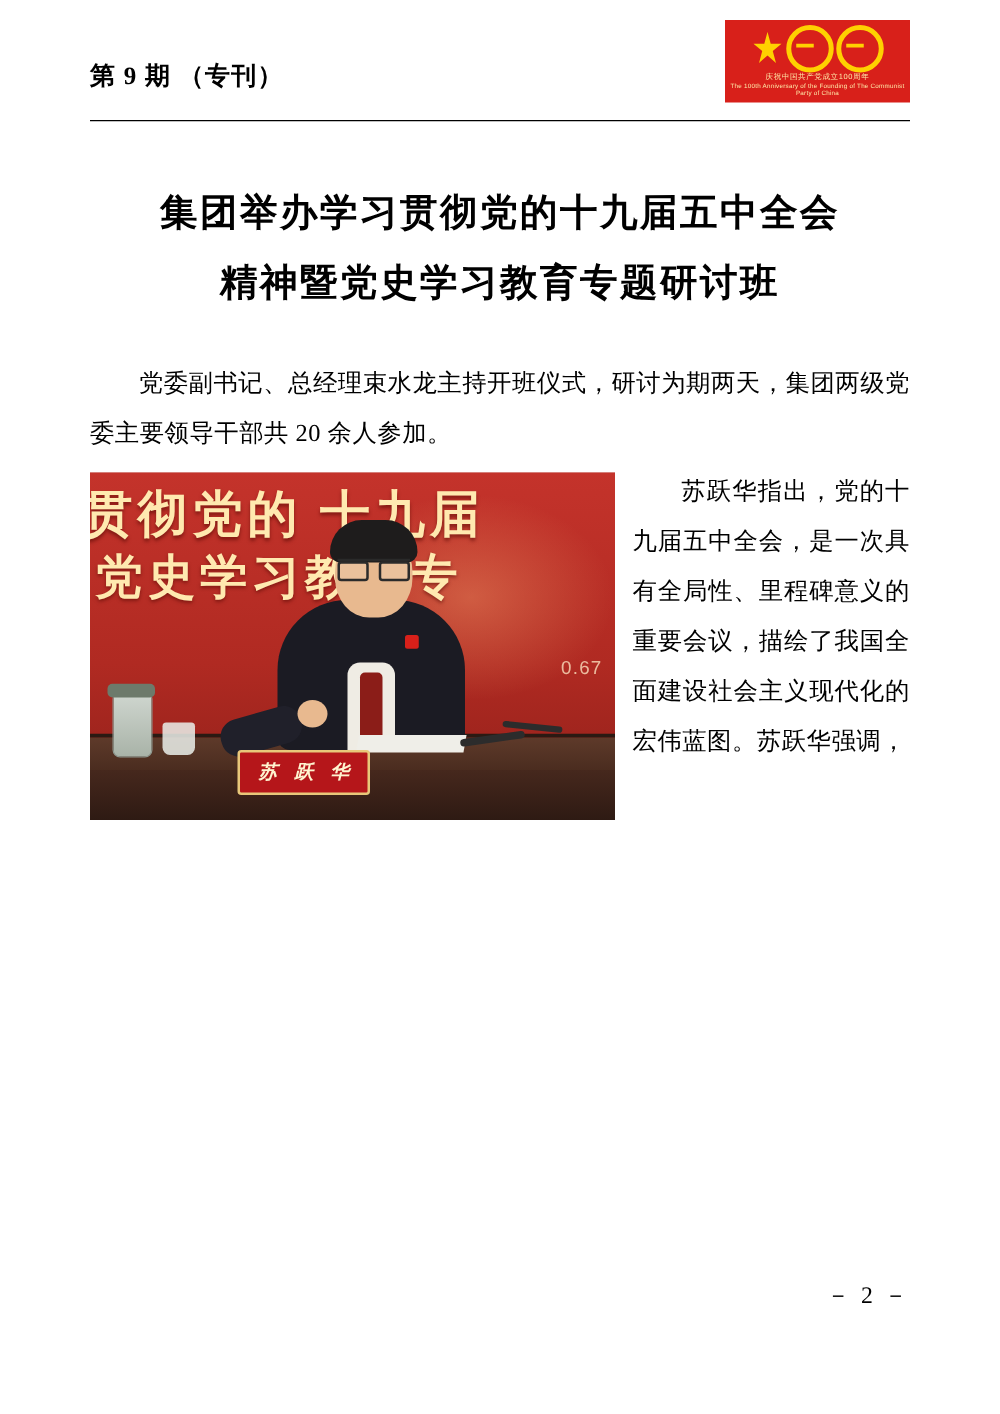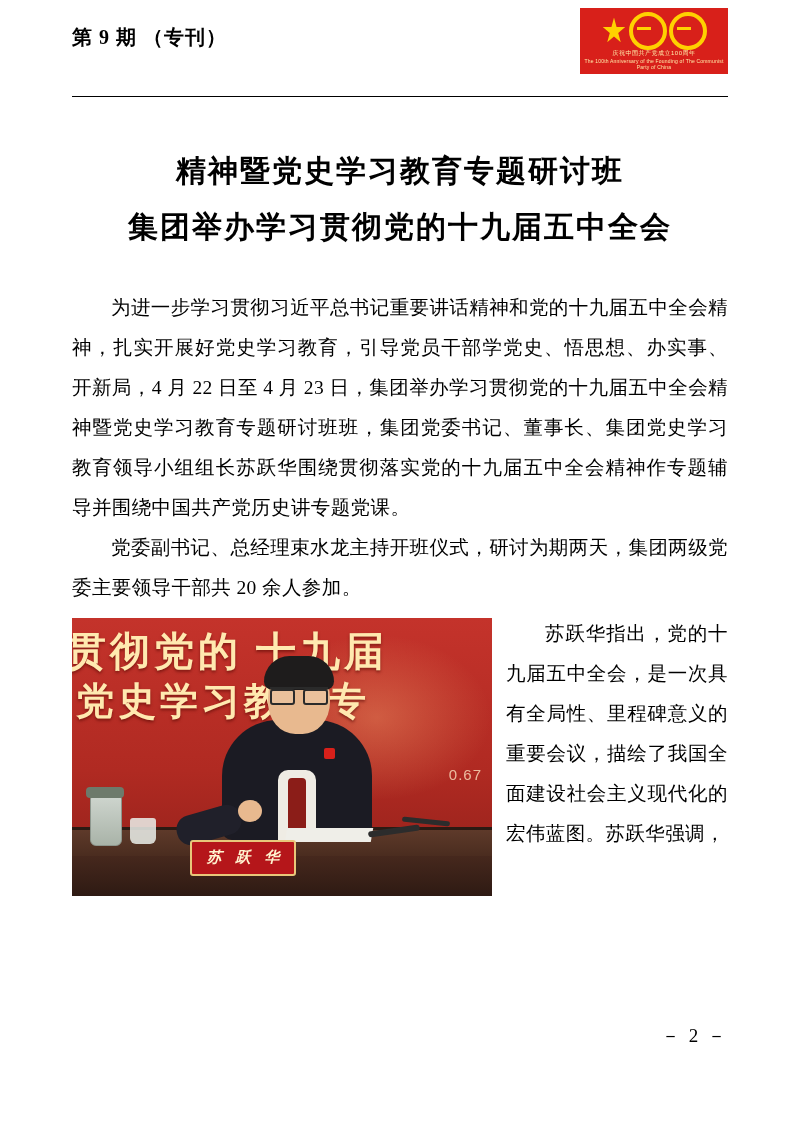--- a/index.html
+++ b/index.html
@@ -21,21 +21,21 @@
     height: 1131px;
     box-sizing: border-box;
     padding: 0 72px;
   }
 
   
   .header {
     position: relative;
     height: 96px;
     display: flex;
-    align-items: center;
+    align-items: flex-end;
     justify-content: space-between;
   }
   .issue-title {
     font-size: 20px;
     font-weight: bold;
     letter-spacing: 1px;
     padding-bottom: 22px;
     white-space: nowrap;
   }
   .header-emblem {
@@ -409,26 +409,25 @@
         <span class="emblem-zero"></span>
         <span class="emblem-zero"></span>
       </div>
       <div class="emblem-cn">庆祝中国共产党成立100周年</div>
       <div class="emblem-en">The 100th Anniversary of the Founding of The Communist Party of China</div>
     </div>
   </div>
   <hr class="header-rule">
 
   <div class="doc-title">
+    <div>集团举办学习贯彻党的十九届五中全会</div>
     <div>精神暨党史学习教育专题研讨班</div>
-    <div>集团举办学习贯彻党的十九届五中全会</div>
   </div>
 
   <div class="body-text">
-    <p>为进一步学习贯彻习近平总书记重要讲话精神和党的十九届五中全会精神，扎实开展好党史学习教育，引导党员干部学党史、悟思想、办实事、开新局，4 月 22 日至 4 月 23 日，集团举办学习贯彻党的十九届五中全会精神暨党史学习教育专题研讨班班，集团党委书记、董事长、集团党史学习教育领导小组组长苏跃华围绕贯彻落实党的十九届五中全会精神作专题辅导并围绕中国共产党历史讲专题党课。</p>
     <p>党委副书记、总经理束水龙主持开班仪式，研讨为期两天，集团两级党委主要领导干部共 20 余人参加。</p>
   </div>
 
   <div class="figure-block">
     <div class="photo">
       <div class="photo-bg"></div>
       <div class="photo-bg-glow"></div>
       <div class="banner-line1">贯彻党的 十九届</div>
       <div class="banner-line2">党史学习教育专</div>
       <div class="photo-datestamp">0.67</div>

